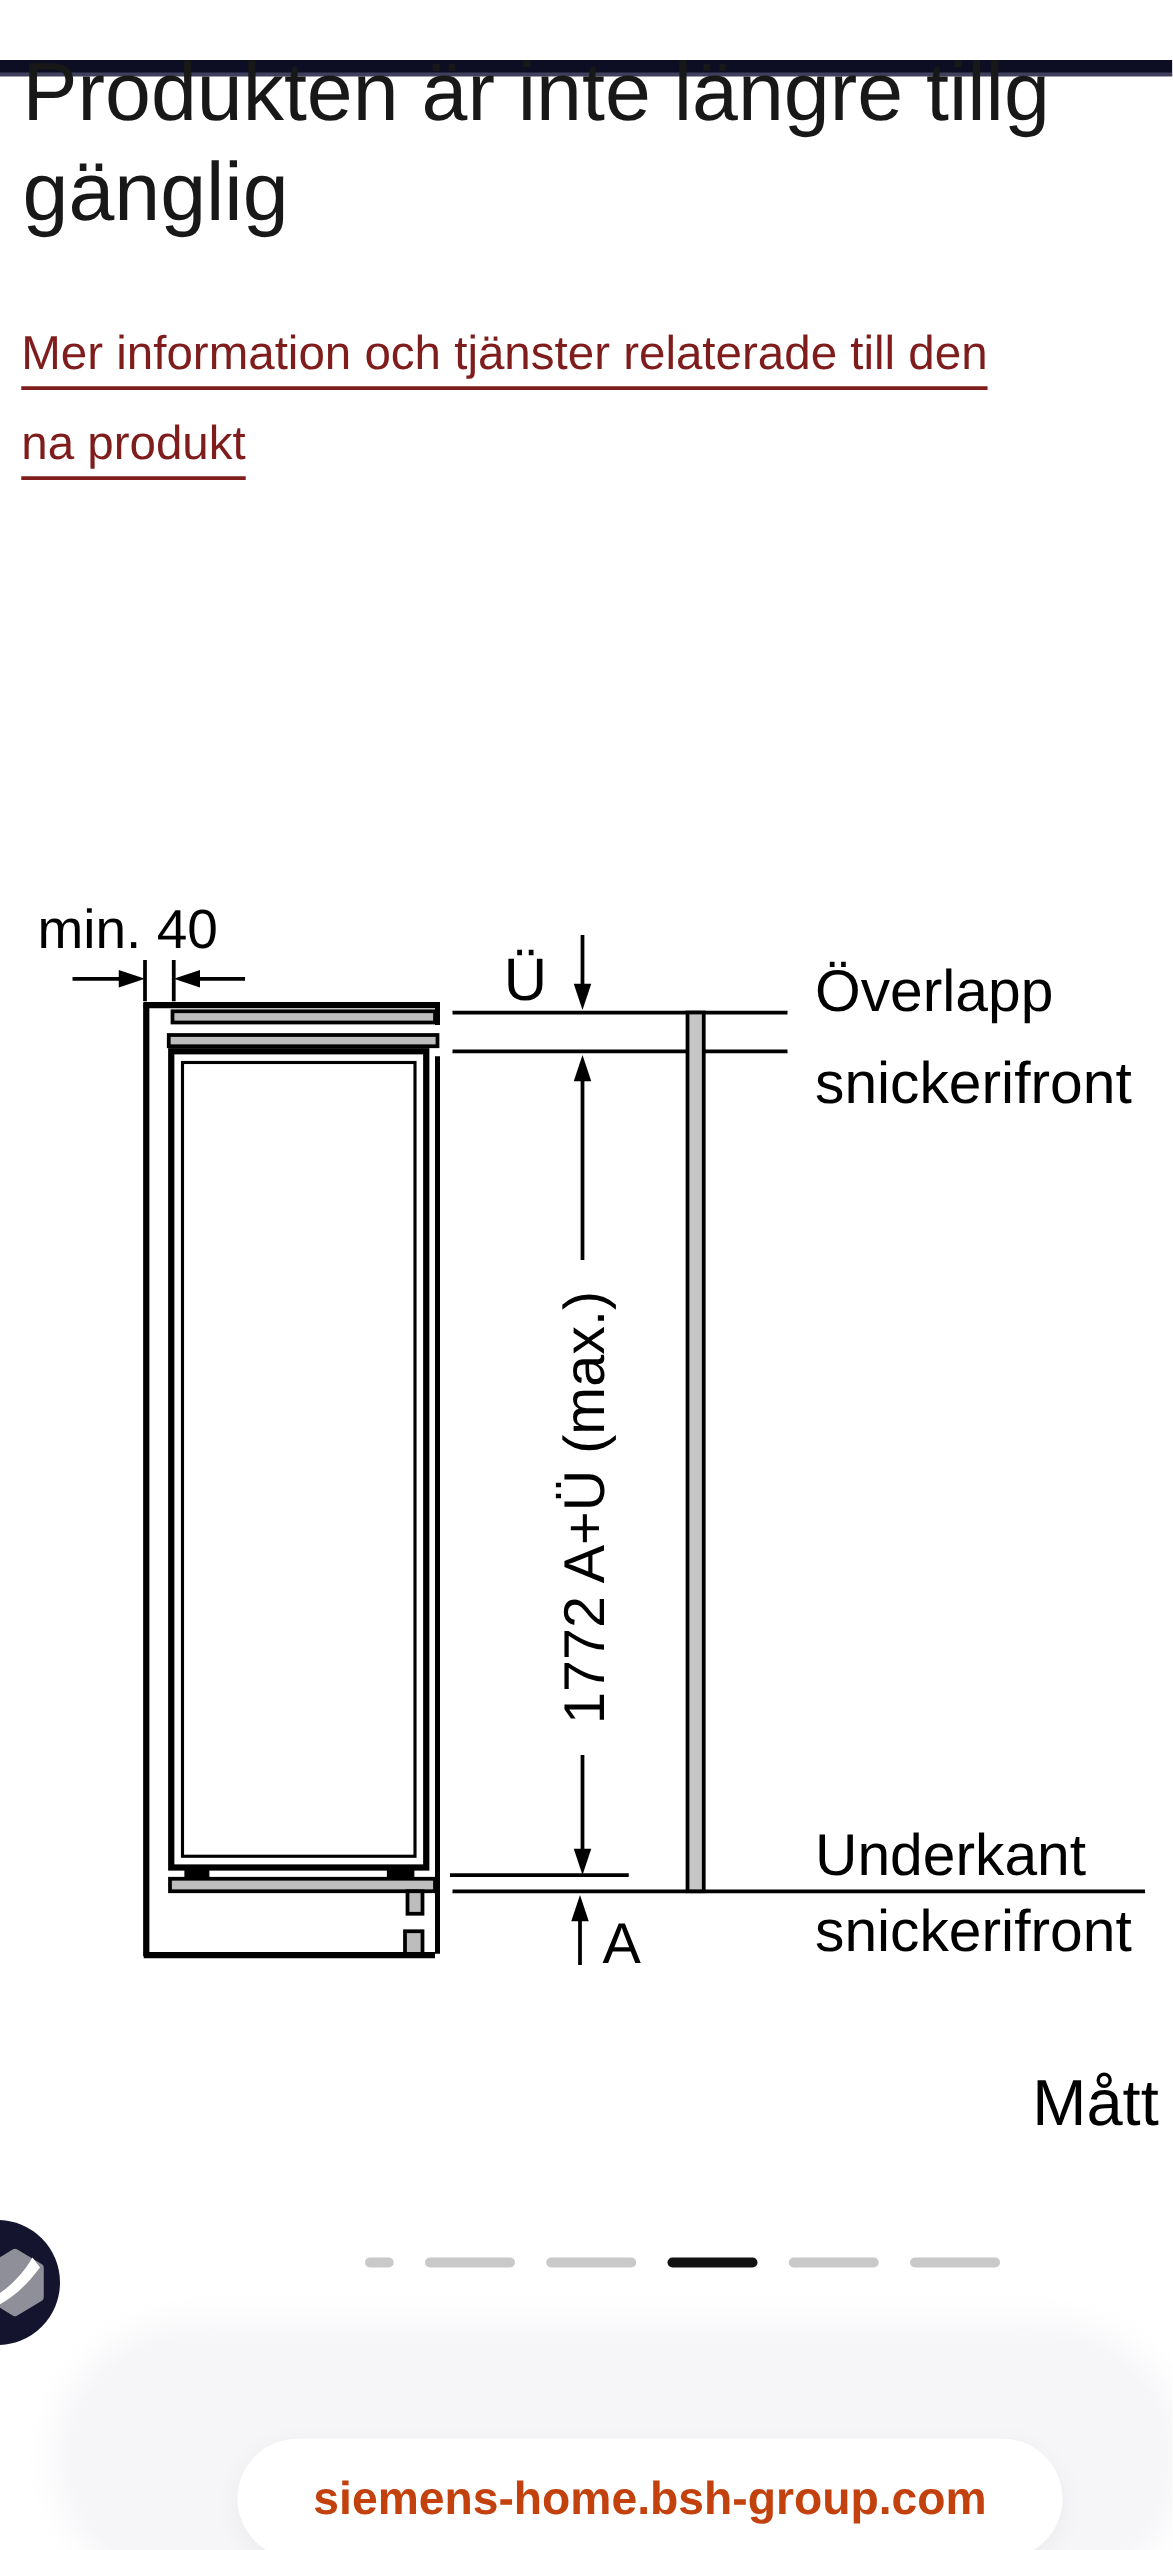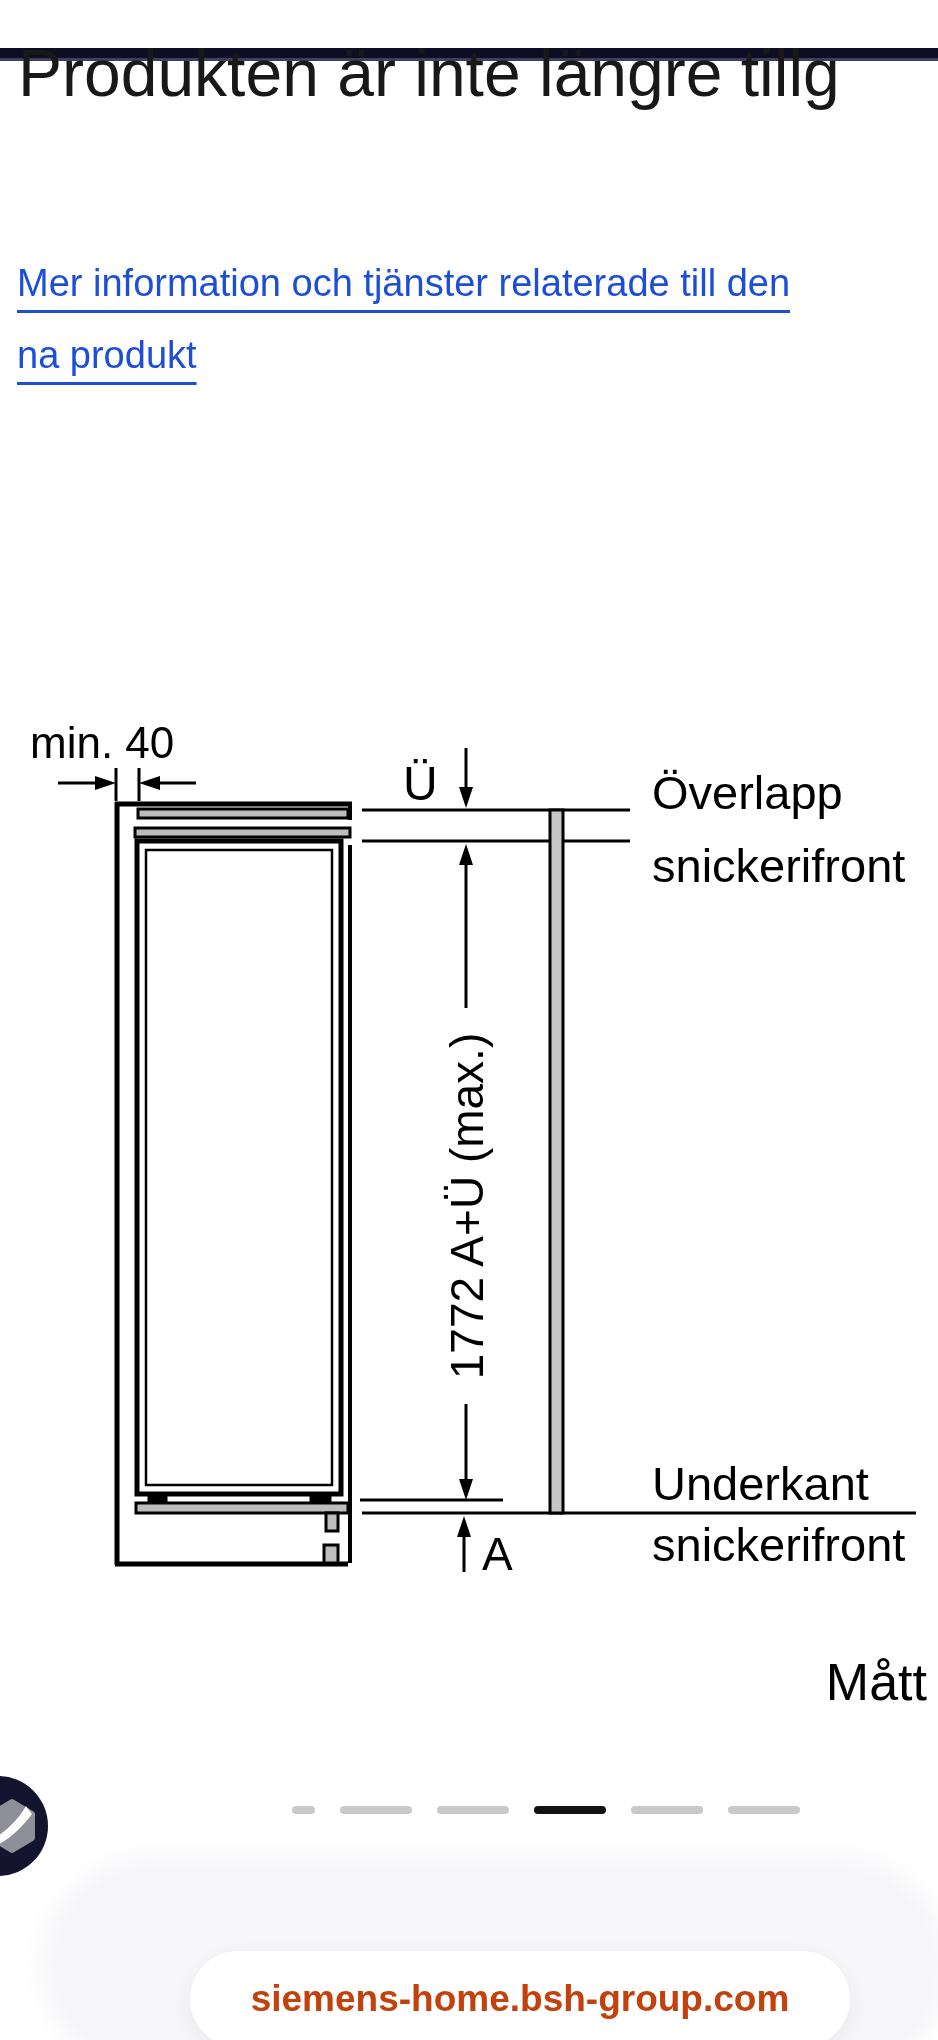--- a/index.html
+++ b/index.html
@@ -9,21 +9,21 @@
   }
   html,body{margin:0;padding:0;background:#fff;}
   .screen{
     position:relative;width:938px;height:2040px;overflow:hidden;background:#fff;
     font-family:"Liberation Sans",sans-serif;color:var(--text);margin-top:48px;
   }
   .top-bar{position:absolute;left:0;top:0;width:938px;height:13px;background:var(--top-bar);border-bottom:3px solid var(--top-bar-edge);box-sizing:border-box;}
   .h1line{position:absolute;left:18px;white-space:nowrap;font-size:66px;line-height:66px;font-weight:400;letter-spacing:0;color:#181818;}
   .h1line.l1{top:-8px;}
   .h1line.l2{top:72px;}
-  .linkline{position:absolute;left:17px;white-space:nowrap;font-size:38px;line-height:38px;color:#1d4ed8;
+  .linkline{position:absolute;left:17px;white-space:nowrap;font-size:38px;line-height:38px;color:#7f1d1d;
     text-decoration:underline;text-decoration-thickness:3px;text-underline-offset:14px;}
   .linkline.l1{top:216px;}
   .linkline.l2{top:288px;}
   .diagram{position:absolute;left:0;top:640px;}
   .diagram text{font-family:"Liberation Sans",sans-serif;fill:#000;}
   .carousel{position:absolute;left:0;top:1758px;width:938px;height:8px;}
   .dot{position:absolute;top:0;height:8px;border-radius:4px;background:var(--dot-inactive);}
   .dot.active{background:var(--dot-active);}
   .panel{position:absolute;left:55px;top:1822px;width:880px;height:192px;border-radius:96px;
     background:var(--panel-bg);box-shadow:0 0 26px 12px rgba(244,244,247,0.9);}
@@ -35,20 +35,21 @@
   .next-heading{position:absolute;left:16px;top:2012px;white-space:nowrap;font-size:64px;line-height:76px;font-weight:400;color:#161616;}
 </style>
 </head>
 <body>
 
 <div class="screen">
 
   <div class="top-bar"></div>
 
   <div class="h1line l1">Produkten är inte längre tillg</div>
+  <div class="h1line l2">gänglig</div>
 
   <div class="linkline l1">Mer information och tjänster relaterade till den</div>
   <div class="linkline l2">na produkt</div>
 
   <svg class="diagram" width="938" height="1040" viewBox="0 0 938 1040">
 
     <text x="30" y="70" font-size="44">min. 40</text>
     <g stroke="#000" stroke-width="3" fill="none">
       <path d="M58 95 H96"></path>
       <path d="M116 80 V113"></path>

